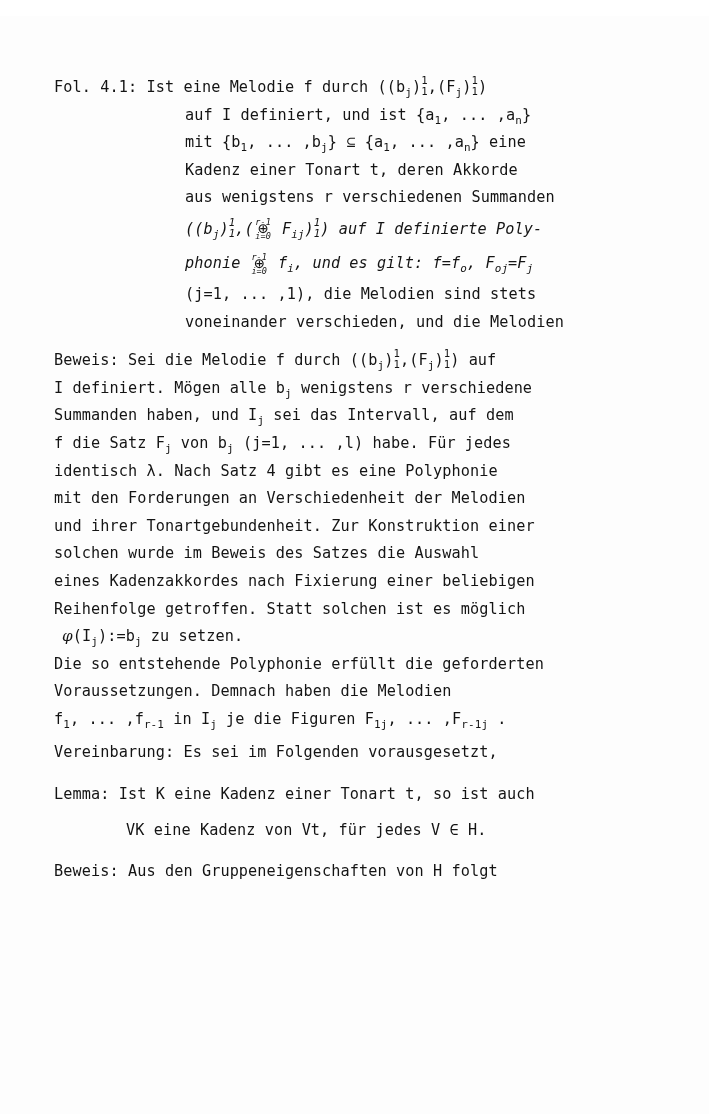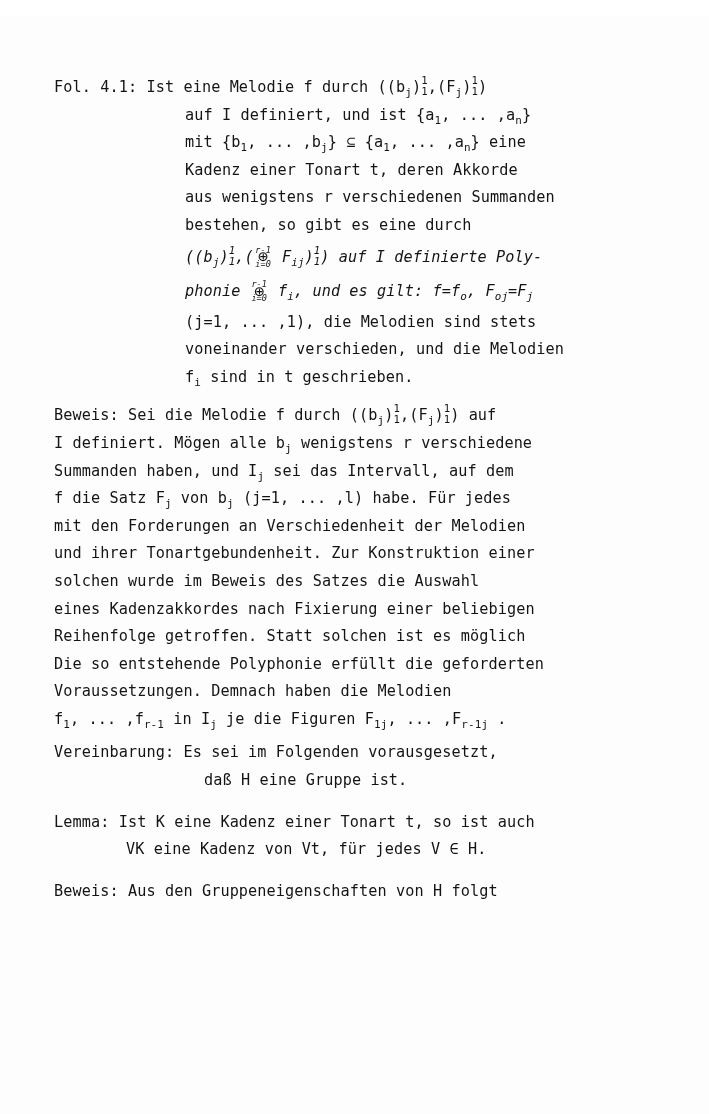--- a/index.html
+++ b/index.html
@@ -97,70 +97,69 @@
     <div class="blk">
 
       <div class="line ind-0"><span>Fol. 4.1: Ist eine Melodie f durch ((b</span><sub>j</sub><span>)</span><span class="frac"><span class="num">1</span><span class="den">1</span></span><span>,(F</span><sub>j</sub><span>)</span><span class="frac"><span class="num">1</span><span class="den">1</span></span><span>)</span></div>
 
       <div class="line ind-2"><span>auf I definiert, und ist {a</span><sub>1</sub><span>, ... ,a</span><sub>n</sub><span>}</span></div>
 
       <div class="line ind-2"><span>mit {b</span><sub>1</sub><span>, ... ,b</span><sub>j</sub><span>} ⊆ {a</span><sub>1</sub><span>, ... ,a</span><sub>n</sub><span>} eine</span></div>
 
       <div class="line ind-2">Kadenz einer Tonart t, deren Akkorde</div>
       <div class="line ind-2">aus wenigstens r verschiedenen Summanden</div>
-      <div class="line ind-2">bestehen, so gibt es eine durch</div>
 
       <div class="line ind-2 tall"><span>((b</span><sub>j</sub><span>)</span><span class="frac"><span class="num">1</span><span class="den">1</span></span><span>,(</span><span class="bigop"><span class="top">r-1</span><span class="op">⊕</span><span class="bot">i=0</span></span><span> F</span><sub>ij</sub><span>)</span><span class="frac"><span class="num">1</span><span class="den">1</span></span><span>) auf I definierte Poly-</span></div>
 
       <div class="line ind-2 tall"><span>phonie</span> <span class="bigop"><span class="top">r-1</span><span class="op">⊕</span><span class="bot">i=0</span></span><span> f</span><sub>i</sub><span>, und es gilt: f=f</span><sub>o</sub><span>, F</span><sub>oj</sub><span>=F</span><sub>j</sub></div>
 
       <div class="line ind-2">(j=1, ... ,1), die Melodien sind stets</div>
       <div class="line ind-2">voneinander verschieden, und die Melodien</div>
 
-      <div class="line ind-2"><span>f</span><sub>i</sub><span> sind in t geschrieben.</span></div>
     </div>
 
     <div class="gap-m"></div>
 
     <div class="blk">
 
       <div class="line ind-0"><span>Beweis: Sei die Melodie f durch ((b</span><sub>j</sub><span>)</span><span class="frac"><span class="num">1</span><span class="den">1</span></span><span>,(F</span><sub>j</sub><span>)</span><span class="frac"><span class="num">1</span><span class="den">1</span></span><span>) auf</span></div>
 
       <div class="line ind-0"><span>I definiert. Mögen alle b</span><sub>j</sub><span> wenigstens r verschiedene</span></div>
 
       <div class="line ind-0"><span>Summanden haben, und I</span><sub>j</sub><span> sei das Intervall, auf dem</span></div>
 
       <div class="line ind-0"><span>f die Satz F</span><sub>j</sub><span> von b</span><sub>j</sub><span> (j=1, ... ,l) habe. Für jedes</span></div>
 
 
+      <div class="line ind-0">identisch λ. Nach Satz 4 gibt es eine Polyphonie</div>
       <div class="line ind-0">mit den Forderungen an Verschiedenheit der Melodien</div>
       <div class="line ind-0">und ihrer Tonartgebundenheit. Zur Konstruktion einer</div>
       <div class="line ind-0">solchen wurde im Beweis des Satzes die Auswahl</div>
       <div class="line ind-0">eines Kadenzakkordes nach Fixierung einer beliebigen</div>
       <div class="line ind-0">Reihenfolge getroffen. Statt solchen ist es möglich</div>
 
+      <div class="line ind-1"><span class="phi">φ</span><span>(I</span><sub>j</sub><span>):=b</span><sub>j</sub><span> zu setzen.</span></div>
 
       <div class="line ind-0">Die so entstehende Polyphonie erfüllt die geforderten</div>
       <div class="line ind-0">Voraussetzungen. Demnach haben die Melodien</div>
 
       <div class="line ind-0"><span>f</span><sub>1</sub><span>, ... ,f</span><sub>r-1</sub><span> in I</span><sub>j</sub><span> je die Figuren F</span><sub>1j</sub><span>, ... ,F</span><sub>r-1j</sub><span> .</span></div>
     </div>
 
     <div class="gap-s"></div>
 
     <div class="blk">
       <div class="line ind-0">Vereinbarung: Es sei im Folgenden vorausgesetzt,</div>
-      <div class="line ind-3">daß H eine Gruppe ist.</div>
     </div>
 
     <div class="gap-l"></div>
 
     <div class="blk">
       <div class="line ind-0">Lemma: Ist K eine Kadenz einer Tonart t, so ist auch</div>
-      <div class="line ind-1" style="padding-left:72px;">VK eine Kadenz von Vt, für jedes V ∈ H.</div>
+      <div class="line ind-1" style="padding-left:72px;margin-top:8px;">VK eine Kadenz von Vt, für jedes V ∈ H.</div>
     </div>
 
     <div class="gap-l"></div>
 
     <div class="blk">
       <div class="line ind-0">Beweis: Aus den Gruppeneigenschaften von H folgt</div>
     </div>
 
   </div>
 </div>

